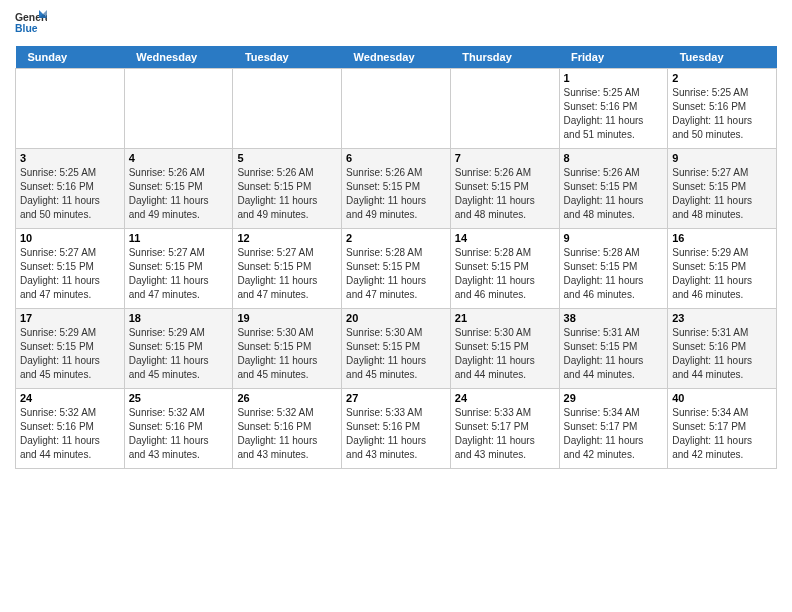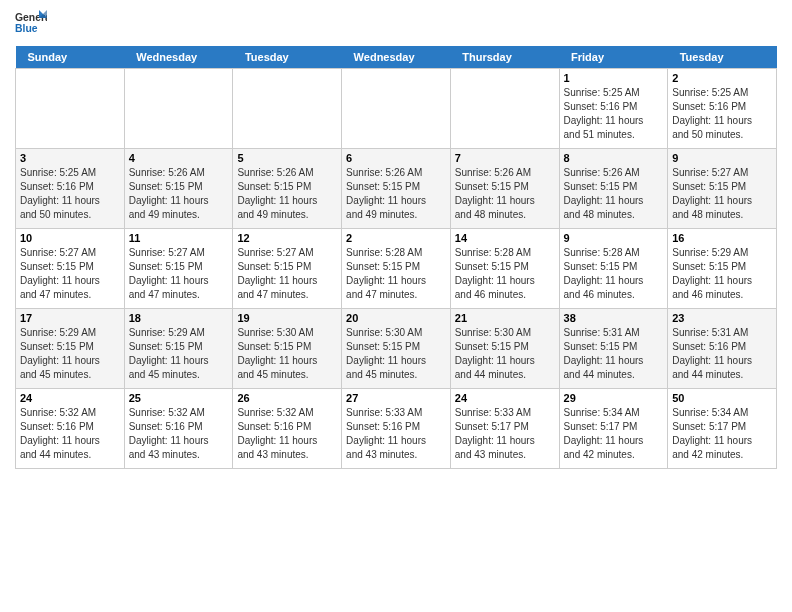--- a/index.html
+++ b/index.html
@@ -327,21 +327,21 @@
 and 43 minutes.</div>
           </td>
           <td>
             <span class="day-num">29</span>
             <div class="day-info" style="white-space: pre-line;">Sunrise: 5:34 AM
 Sunset: 5:17 PM
 Daylight: 11 hours
 and 42 minutes.</div>
           </td>
           <td>
-            <span class="day-num">50</span>
+            <span class="day-num">40</span>
             <div class="day-info" style="white-space: pre-line;">Sunrise: 5:34 AM
 Sunset: 5:17 PM
 Daylight: 11 hours
 and 42 minutes.</div>
           </td>
         </tr>
       </tbody>
   </table>
 </div>
 

